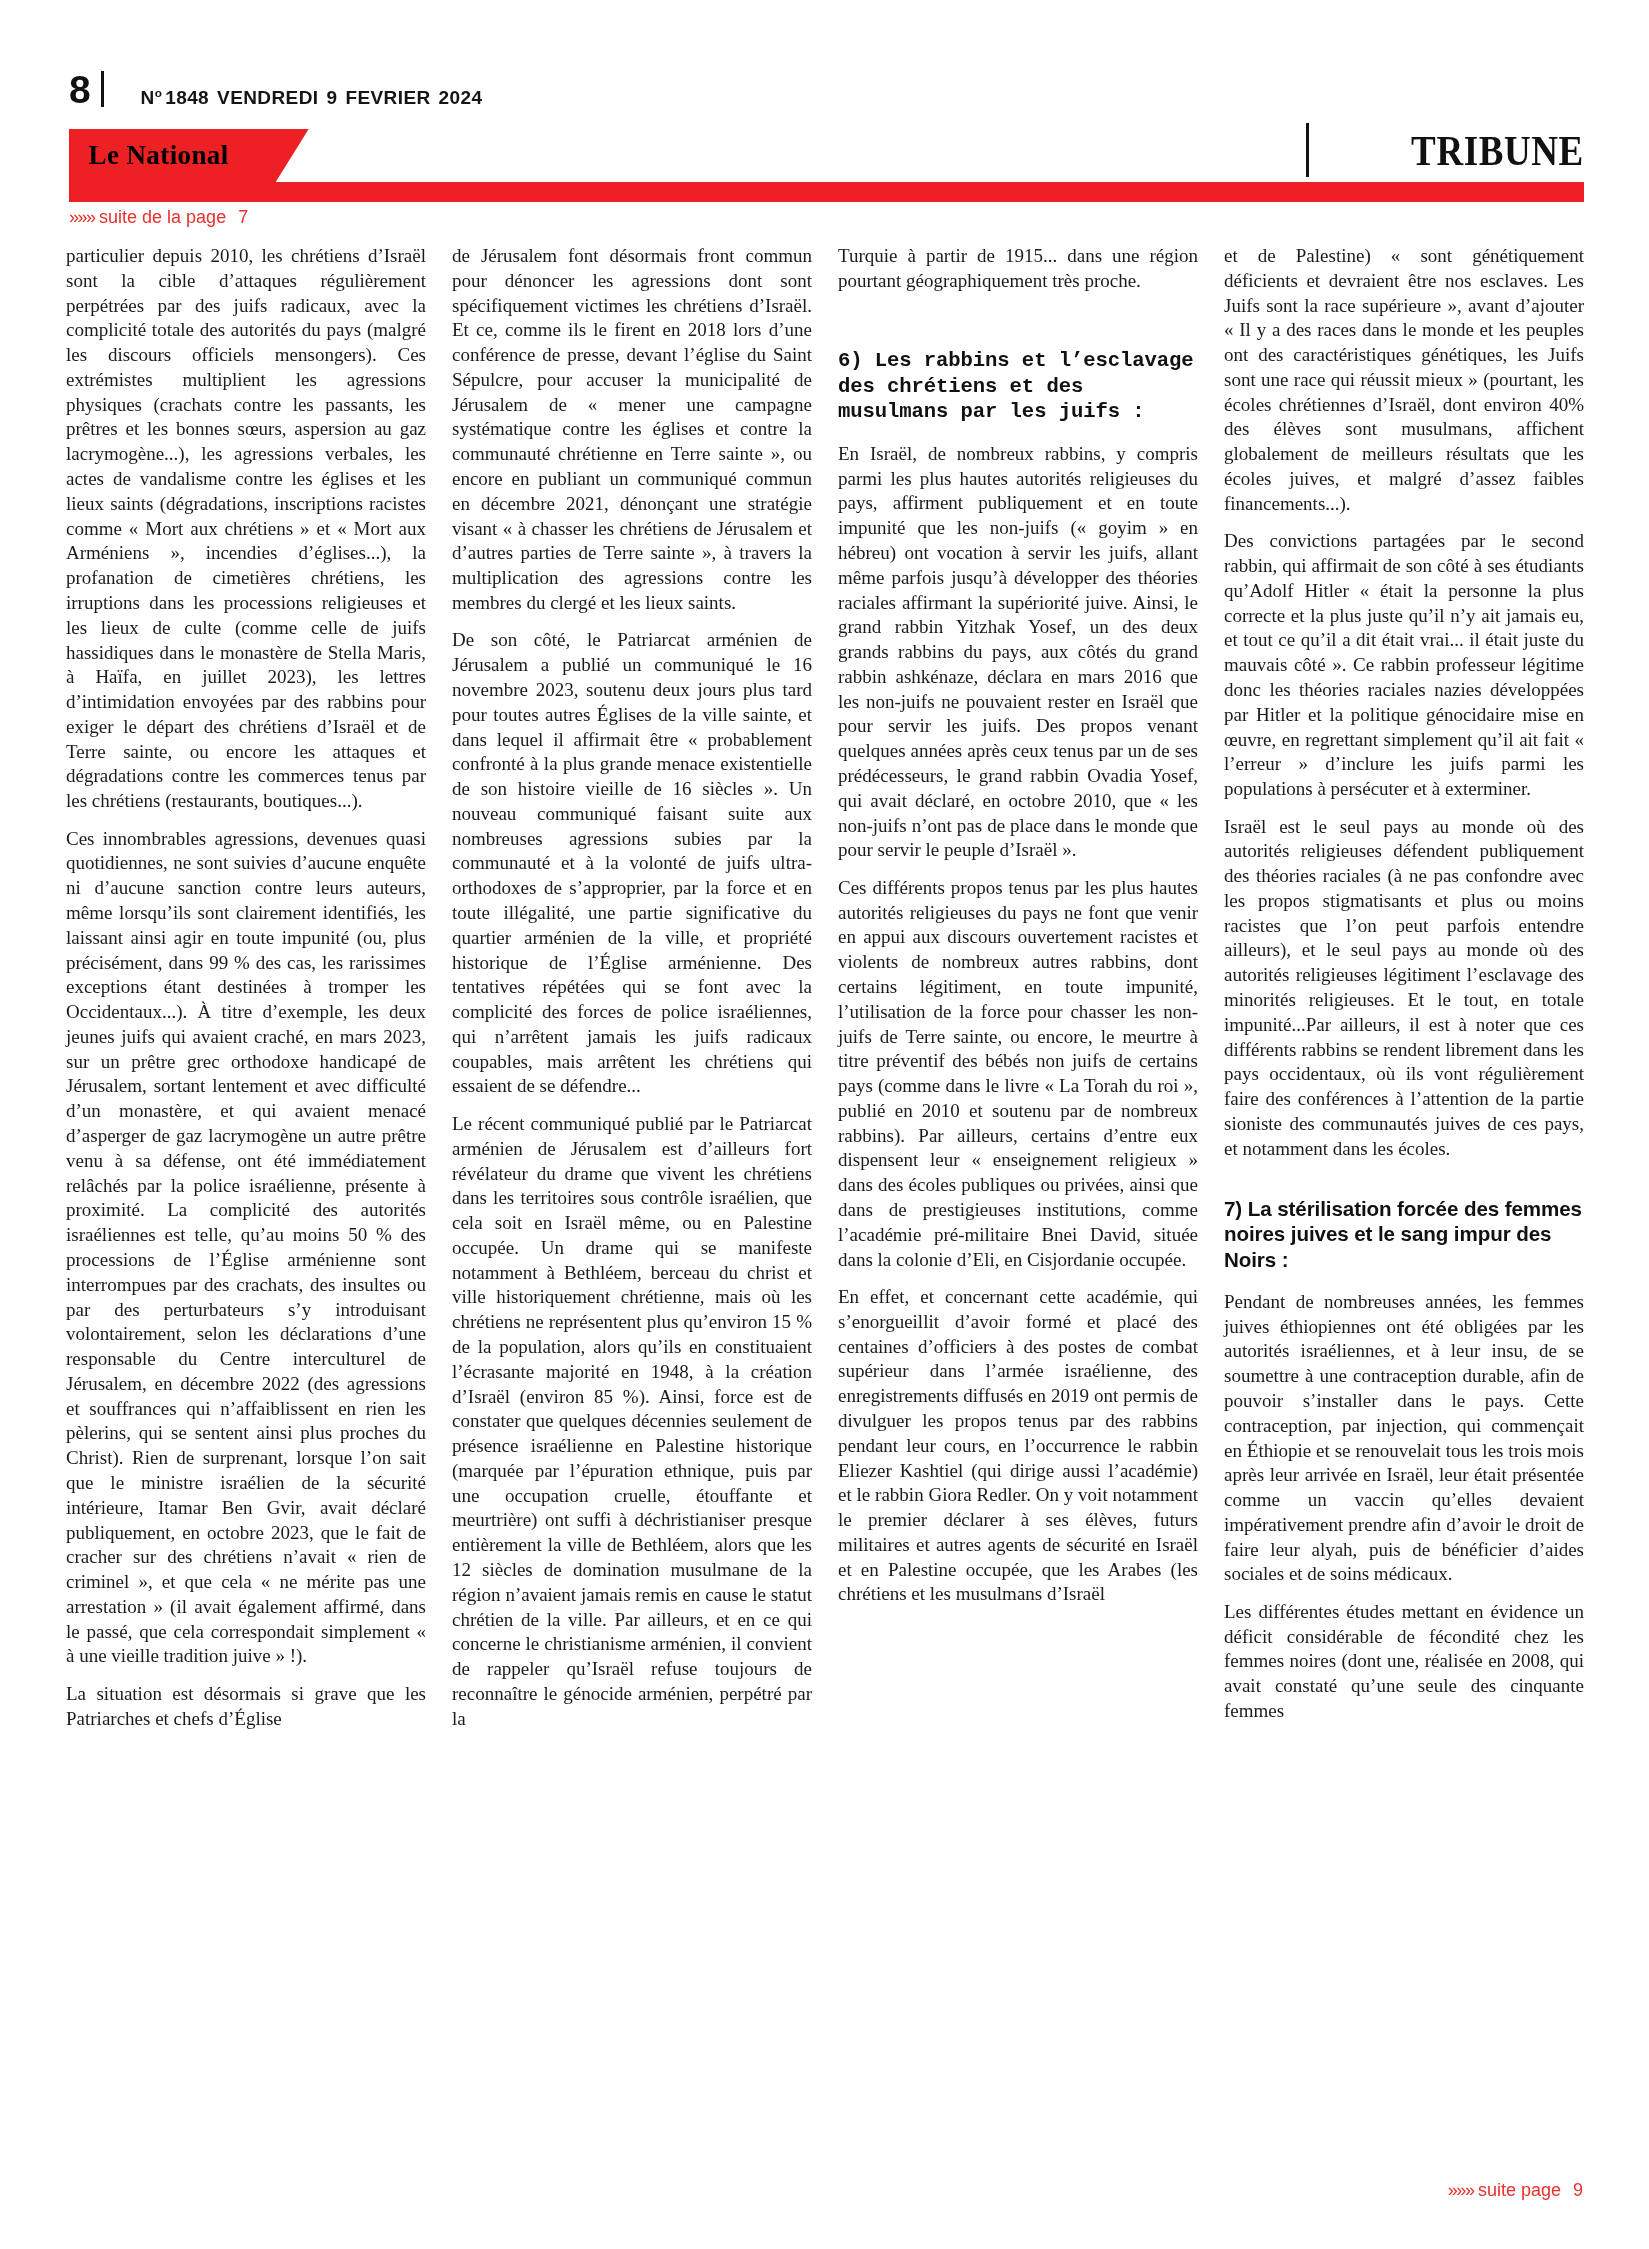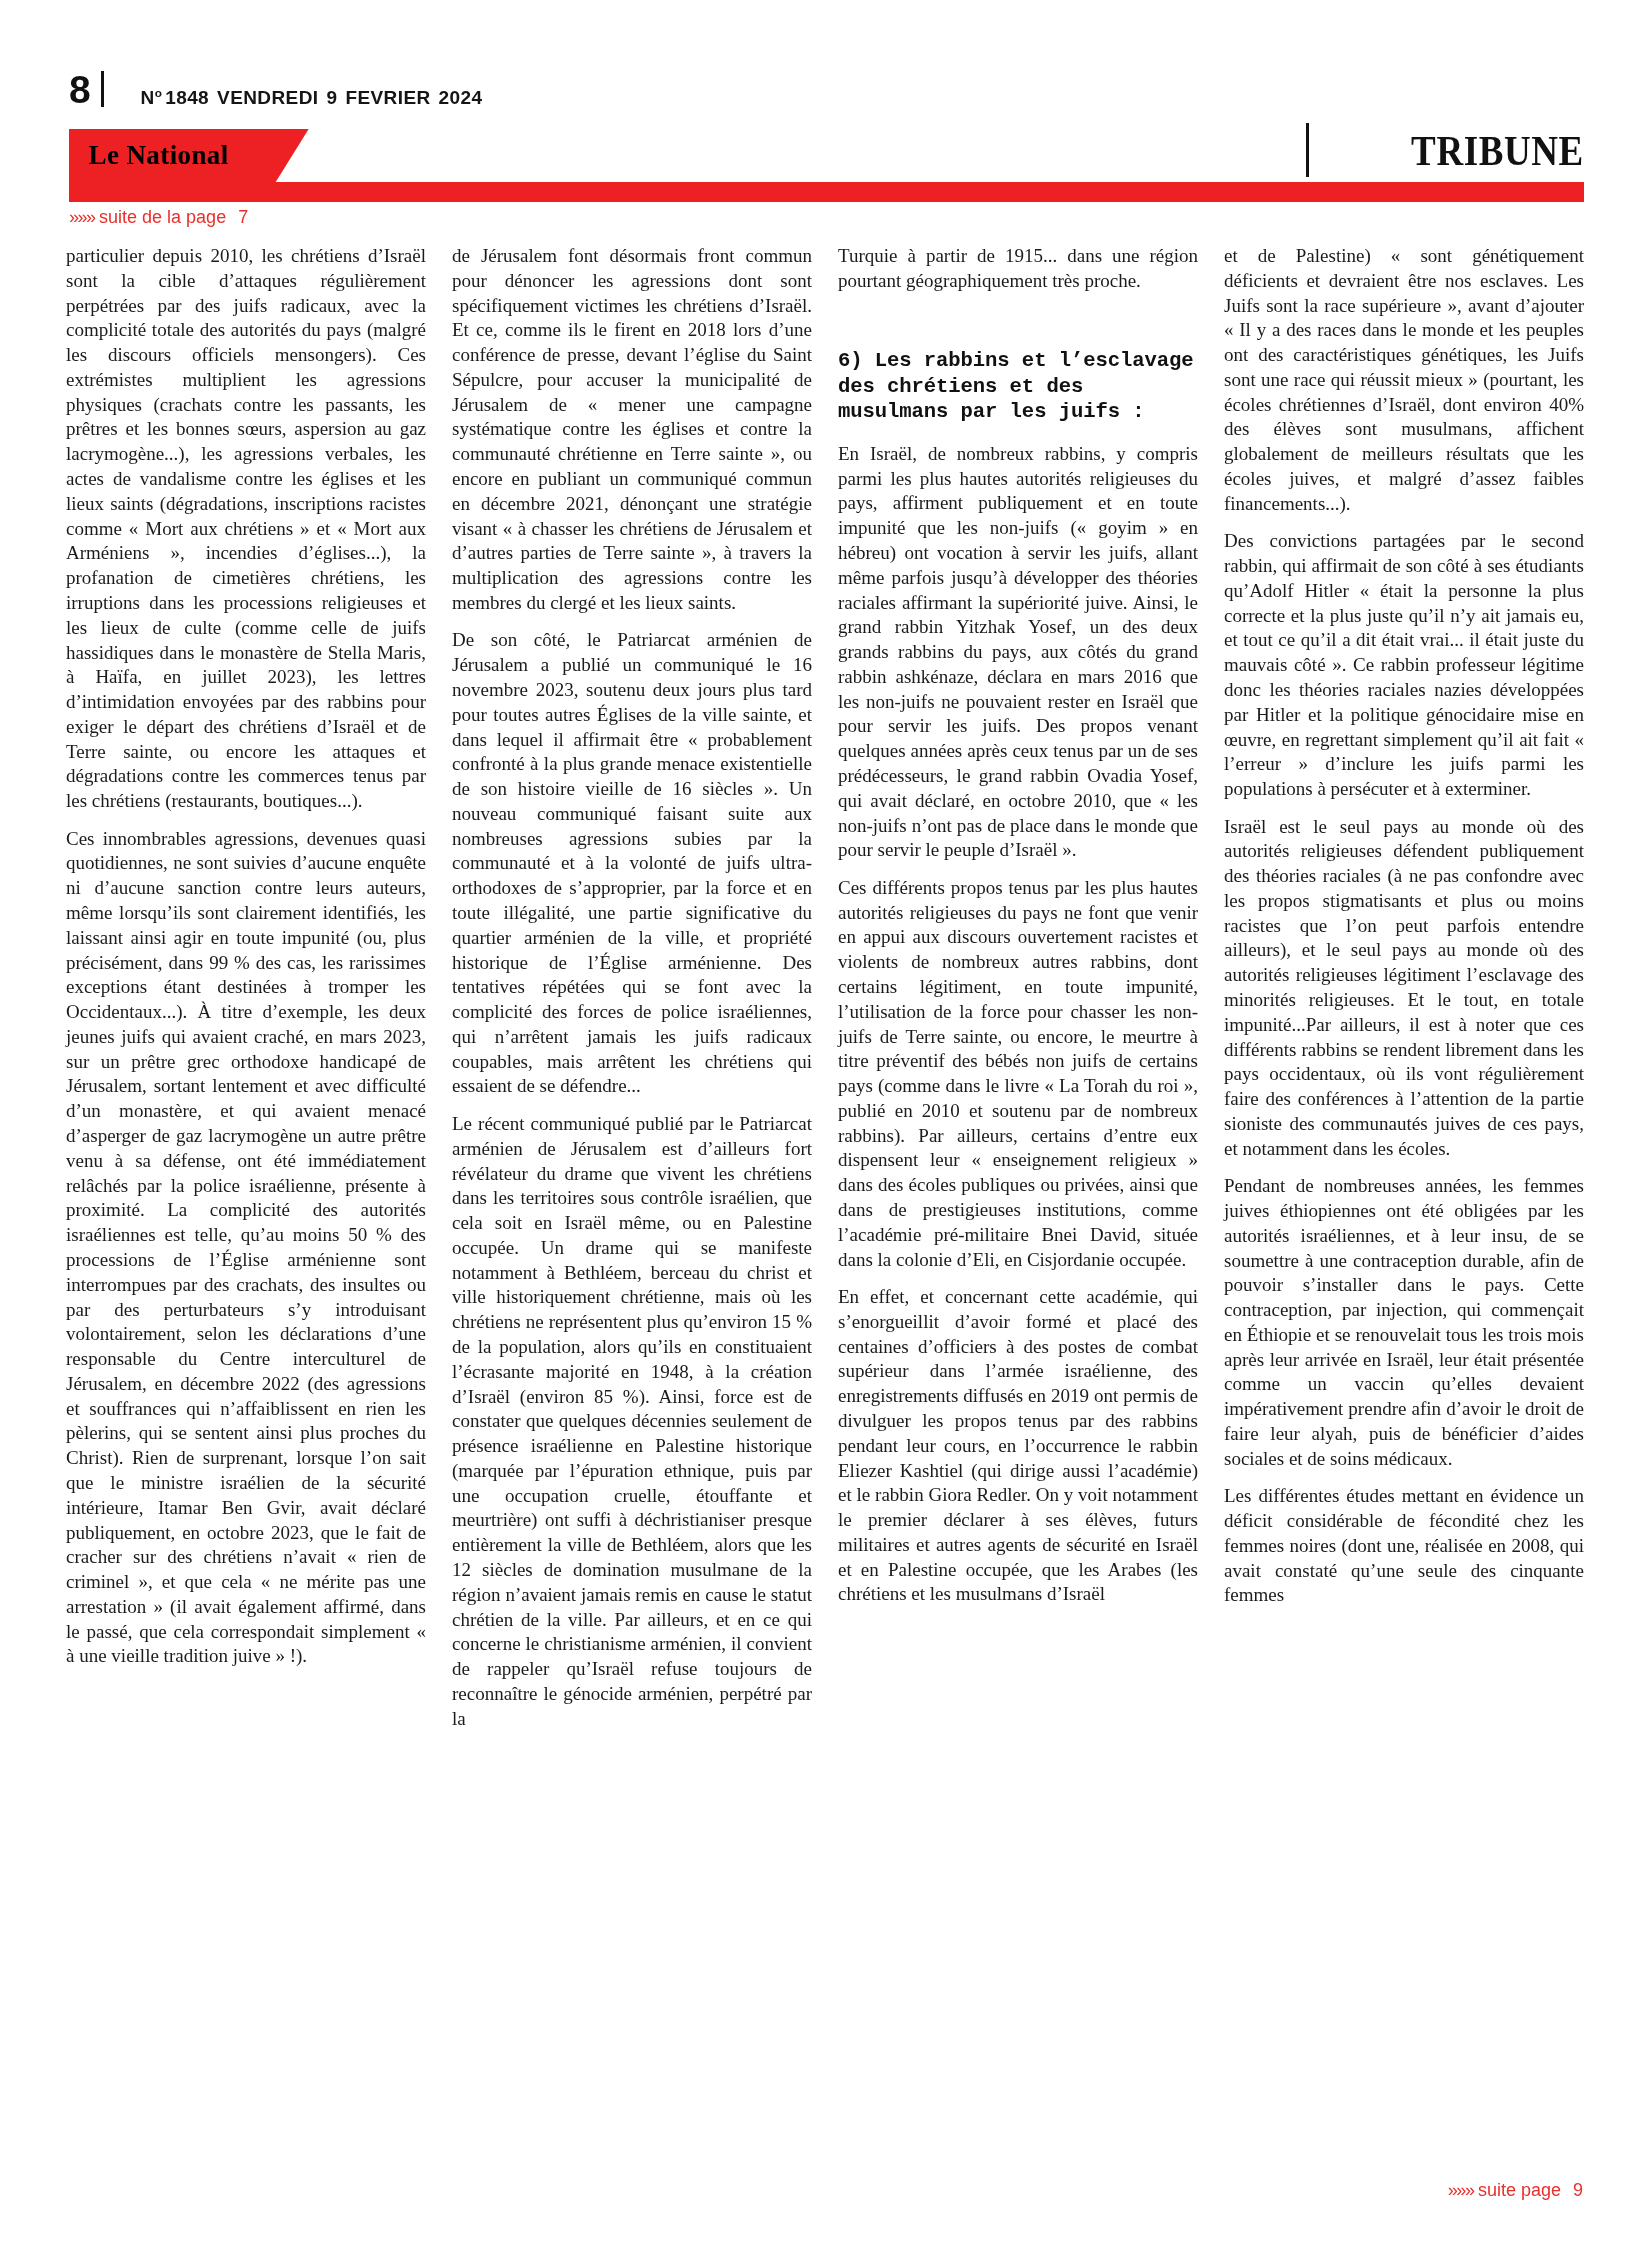--- a/index.html
+++ b/index.html
@@ -220,40 +220,42 @@
 
 <div class="continued-from">
   <span class="chev">»»»</span><span>suite de la page</span><span class="pg">7</span>
 </div>
 
 <div class="columns">
 
   <div class="col">
     <p>particulier depuis 2010, les chrétiens d’Israël sont la cible d’attaques régulièrement perpétrées par des juifs radicaux, avec la complicité totale des autorités du pays (malgré les discours officiels mensongers). Ces extrémistes multiplient les agressions physiques (crachats contre les passants, les prêtres et les bonnes sœurs, aspersion au gaz lacrymogène...), les agressions verbales, les actes de vandalisme contre les églises et les lieux saints (dégradations, inscriptions racistes comme « Mort aux chrétiens » et « Mort aux Arméniens », incendies d’églises...), la profanation de cimetières chrétiens, les irruptions dans les processions religieuses et les lieux de culte (comme celle de juifs hassidiques dans le monastère de Stella Maris, à Haïfa, en juillet 2023), les lettres d’intimidation envoyées par des rabbins pour exiger le départ des chrétiens d’Israël et de Terre sainte, ou encore les attaques et dégradations contre les commerces tenus par les chrétiens (restaurants, boutiques...).</p>
     <p>Ces innombrables agressions, devenues quasi quotidiennes, ne sont suivies d’aucune enquête ni d’aucune sanction contre leurs auteurs, même lorsqu’ils sont clairement identifiés, les laissant ainsi agir en toute impunité (ou, plus précisément, dans 99 % des cas, les rarissimes exceptions étant destinées à tromper les Occidentaux...). À titre d’exemple, les deux jeunes juifs qui avaient craché, en mars 2023, sur un prêtre grec orthodoxe handicapé de Jérusalem, sortant lentement et avec difficulté d’un monastère, et qui avaient menacé d’asperger de gaz lacrymogène un autre prêtre venu à sa défense, ont été immédiatement relâchés par la police israélienne, présente à proximité. La complicité des autorités israéliennes est telle, qu’au moins 50 % des processions de l’Église arménienne sont interrompues par des crachats, des insultes ou par des perturbateurs s’y introduisant volontairement, selon les déclarations d’une responsable du Centre interculturel de Jérusalem, en décembre 2022 (des agressions et souffrances qui n’affaiblissent en rien les pèlerins, qui se sentent ainsi plus proches du Christ). Rien de surprenant, lorsque l’on sait que le ministre israélien de la sécurité intérieure, Itamar Ben Gvir, avait déclaré publiquement, en octobre 2023, que le fait de cracher sur des chrétiens n’avait « rien de criminel », et que cela « ne mérite pas une arrestation » (il avait également affirmé, dans le passé, que cela correspondait simplement « à une vieille tradition juive » !).</p>
+    <p>La situation est désormais si grave que les Patriarches et chefs d’Église</p>
   </div>
 
   <div class="col">
     <p>de Jérusalem font désormais front commun pour dénoncer les agressions dont sont spécifiquement victimes les chrétiens d’Israël. Et ce, comme ils le firent en 2018 lors d’une conférence de presse, devant l’église du Saint Sépulcre, pour accuser la municipalité de Jérusalem de « mener une campagne systématique contre les églises et contre la communauté chrétienne en Terre sainte », ou encore en publiant un communiqué commun en décembre 2021, dénonçant une stratégie visant « à chasser les chrétiens de Jérusalem et d’autres parties de Terre sainte », à travers la multiplication des agressions contre les membres du clergé et les lieux saints.</p>
     <p>De son côté, le Patriarcat arménien de Jérusalem a publié un communiqué le 16 novembre 2023, soutenu deux jours plus tard pour toutes autres Églises de la ville sainte, et dans lequel il affirmait être « probablement confronté à la plus grande menace existentielle de son histoire vieille de 16 siècles ». Un nouveau communiqué faisant suite aux nombreuses agressions subies par la communauté et à la volonté de juifs ultra-orthodoxes de s’approprier, par la force et en toute illégalité, une partie significative du quartier arménien de la ville, et propriété historique de l’Église arménienne. Des tentatives répétées qui se font avec la complicité des forces de police israéliennes, qui n’arrêtent jamais les juifs radicaux coupables, mais arrêtent les chrétiens qui essaient de se défendre...</p>
     <p>Le récent communiqué publié par le Patriarcat arménien de Jérusalem est d’ailleurs fort révélateur du drame que vivent les chrétiens dans les territoires sous contrôle israélien, que cela soit en Israël même, ou en Palestine occupée. Un drame qui se manifeste notamment à Bethléem, berceau du christ et ville historiquement chrétienne, mais où les chrétiens ne représentent plus qu’environ 15 % de la population, alors qu’ils en constituaient l’écrasante majorité en 1948, à la création d’Israël (environ 85 %). Ainsi, force est de constater que quelques décennies seulement de présence israélienne en Palestine historique (marquée par l’épuration ethnique, puis par une occupation cruelle, étouffante et meurtrière) ont suffi à déchristianiser presque entièrement la ville de Bethléem, alors que les 12 siècles de domination musulmane de la région n’avaient jamais remis en cause le statut chrétien de la ville. Par ailleurs, et en ce qui concerne le christianisme arménien, il convient de rappeler qu’Israël refuse toujours de reconnaître le génocide arménien, perpétré par la</p>
   </div>
 
   <div class="col">
     <p>Turquie à partir de 1915... dans une région pourtant géographiquement très proche.</p>
     <h2 class="first-head">6) Les rabbins et l’esclavage des chrétiens et des musulmans par les juifs :</h2>
     <p>En Israël, de nombreux rabbins, y compris parmi les plus hautes autorités religieuses du pays, affirment publiquement et en toute impunité que les non-juifs (« goyim » en hébreu) ont vocation à servir les juifs, allant même parfois jusqu’à développer des théories raciales affirmant la supériorité juive. Ainsi, le grand rabbin Yitzhak Yosef, un des deux grands rabbins du pays, aux côtés du grand rabbin ashkénaze, déclara en mars 2016 que les non-juifs ne pouvaient rester en Israël que pour servir les juifs. Des propos venant quelques années après ceux tenus par un de ses prédécesseurs, le grand rabbin Ovadia Yosef, qui avait déclaré, en octobre 2010, que « les non-juifs n’ont pas de place dans le monde que pour servir le peuple d’Israël ».</p>
     <p>Ces différents propos tenus par les plus hautes autorités religieuses du pays ne font que venir en appui aux discours ouvertement racistes et violents de nombreux autres rabbins, dont certains légitiment, en toute impunité, l’utilisation de la force pour chasser les non-juifs de Terre sainte, ou encore, le meurtre à titre préventif des bébés non juifs de certains pays (comme dans le livre « La Torah du roi », publié en 2010 et soutenu par de nombreux rabbins). Par ailleurs, certains d’entre eux dispensent leur « enseignement religieux » dans des écoles publiques ou privées, ainsi que dans de prestigieuses institutions, comme l’académie pré-militaire Bnei David, située dans la colonie d’Eli, en Cisjordanie occupée.</p>
     <p>En effet, et concernant cette académie, qui s’enorgueillit d’avoir formé et placé des centaines d’officiers à des postes de combat supérieur dans l’armée israélienne, des enregistrements diffusés en 2019 ont permis de divulguer les propos tenus par des rabbins pendant leur cours, en l’occurrence le rabbin Eliezer Kashtiel (qui dirige aussi l’académie) et le rabbin Giora Redler. On y voit notamment le premier déclarer à ses élèves, futurs militaires et autres agents de sécurité en Israël et en Palestine occupée, que les Arabes (les chrétiens et les musulmans d’Israël</p>
   </div>
 
   <div class="col">
     <p>et de Palestine) « sont génétiquement déficients et devraient être nos esclaves. Les Juifs sont la race supérieure », avant d’ajouter « Il y a des races dans le monde et les peuples ont des caractéristiques génétiques, les Juifs sont une race qui réussit mieux » (pourtant, les écoles chrétiennes d’Israël, dont environ 40% des élèves sont musulmans, affichent globalement de meilleurs résultats que les écoles juives, et malgré d’assez faibles financements...).</p>
     <p>Des convictions partagées par le second rabbin, qui affirmait de son côté à ses étudiants qu’Adolf Hitler « était la personne la plus correcte et la plus juste qu’il n’y ait jamais eu, et tout ce qu’il a dit était vrai... il était juste du mauvais côté ». Ce rabbin professeur légitime donc les théories raciales nazies développées par Hitler et la politique génocidaire mise en œuvre, en regrettant simplement qu’il ait fait « l’erreur » d’inclure les juifs parmi les populations à persécuter et à exterminer.</p>
     <p>Israël est le seul pays au monde où des autorités religieuses défendent publiquement des théories raciales (à ne pas confondre avec les propos stigmatisants et plus ou moins racistes que l’on peut parfois entendre ailleurs), et le seul pays au monde où des autorités religieuses légitiment l’esclavage des minorités religieuses. Et le tout, en totale impunité...Par ailleurs, il est à noter que ces différents rabbins se rendent librement dans les pays occidentaux, où ils vont régulièrement faire des conférences à l’attention de la partie sioniste des communautés juives de ces pays, et notamment dans les écoles.</p>
+    <h2>7) La stérilisation forcée des femmes noires juives et le sang impur des Noirs :</h2>
     <p>Pendant de nombreuses années, les femmes juives éthiopiennes ont été obligées par les autorités israéliennes, et à leur insu, de se soumettre à une contraception durable, afin de pouvoir s’installer dans le pays. Cette contraception, par injection, qui commençait en Éthiopie et se renouvelait tous les trois mois après leur arrivée en Israël, leur était présentée comme un vaccin qu’elles devaient impérativement prendre afin d’avoir le droit de faire leur alyah, puis de bénéficier d’aides sociales et de soins médicaux.</p>
     <p>Les différentes études mettant en évidence un déficit considérable de fécondité chez les femmes noires (dont une, réalisée en 2008, qui avait constaté qu’une seule des cinquante femmes</p>
   </div>
 
 </div>
 
 <div class="continued-to">
   <span class="chev">»»»</span><span>suite  page</span><span class="pg">9</span>
 </div>
 

